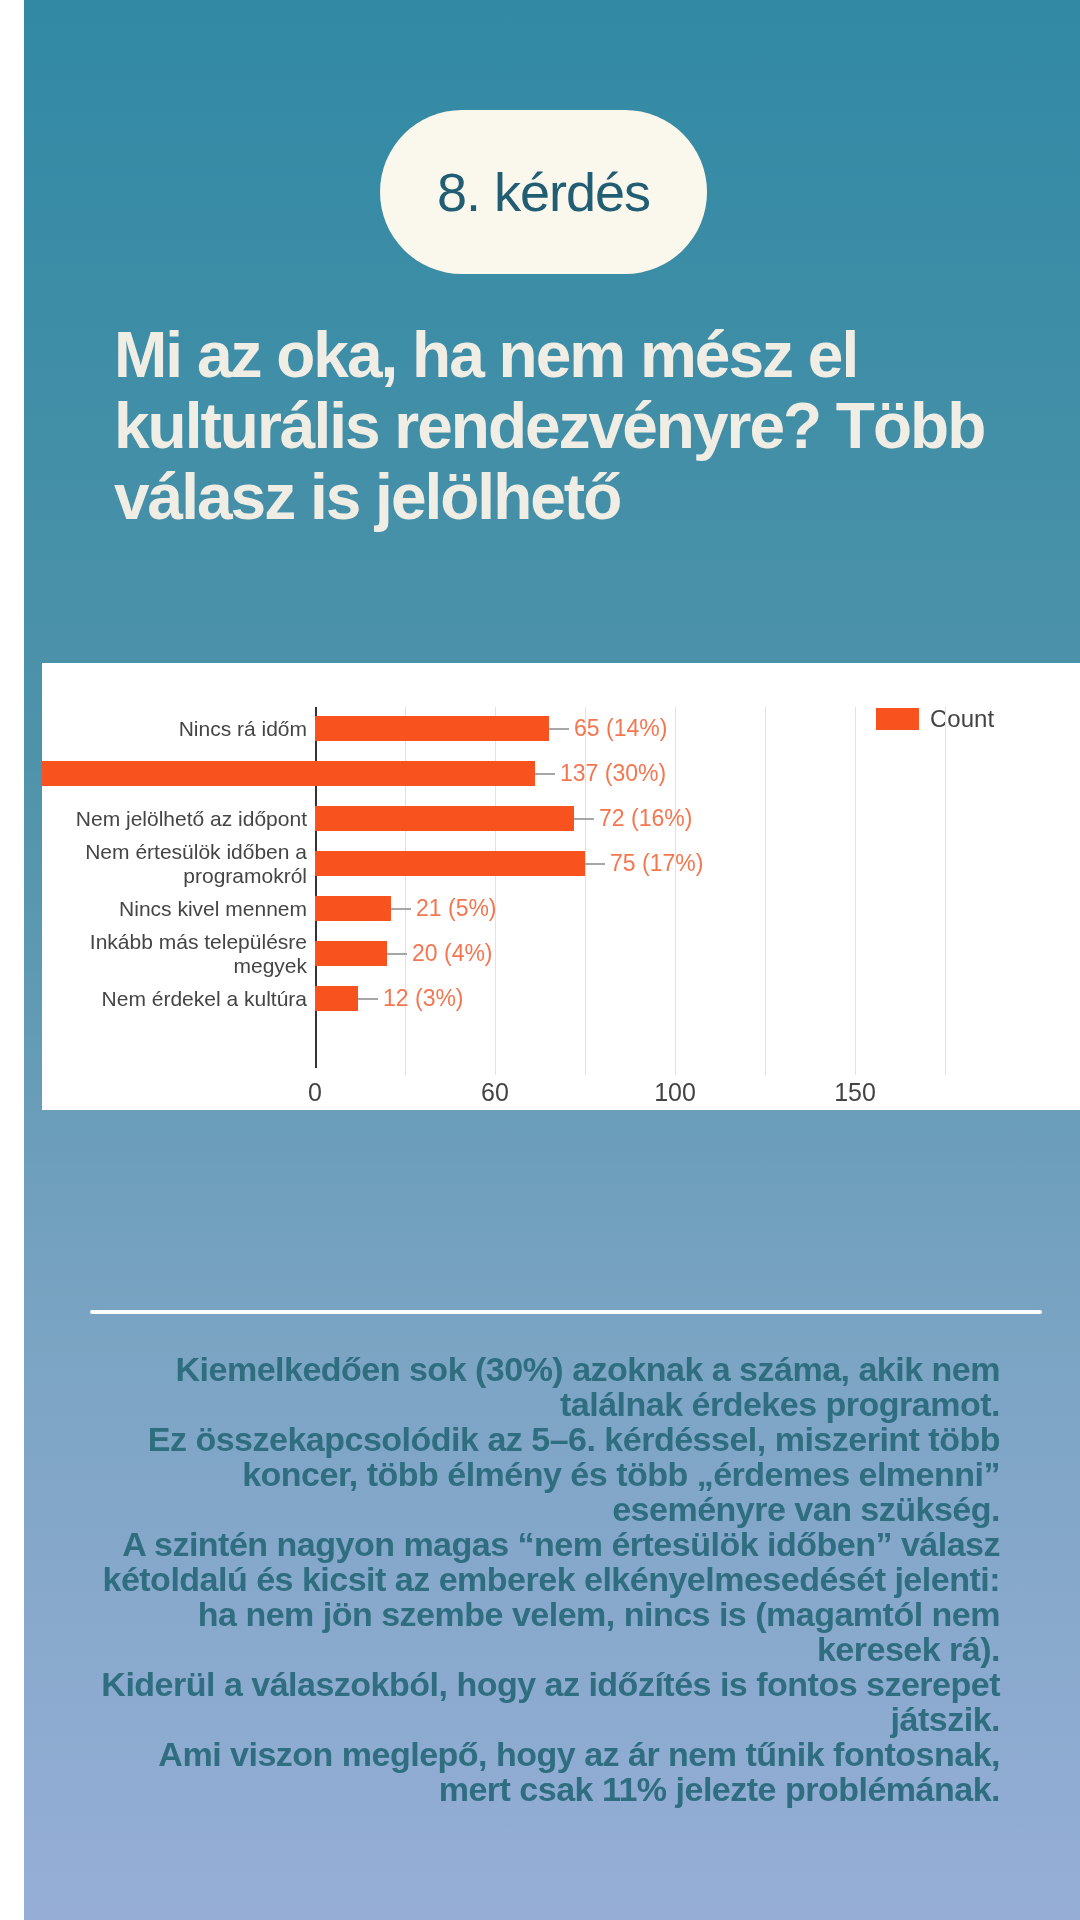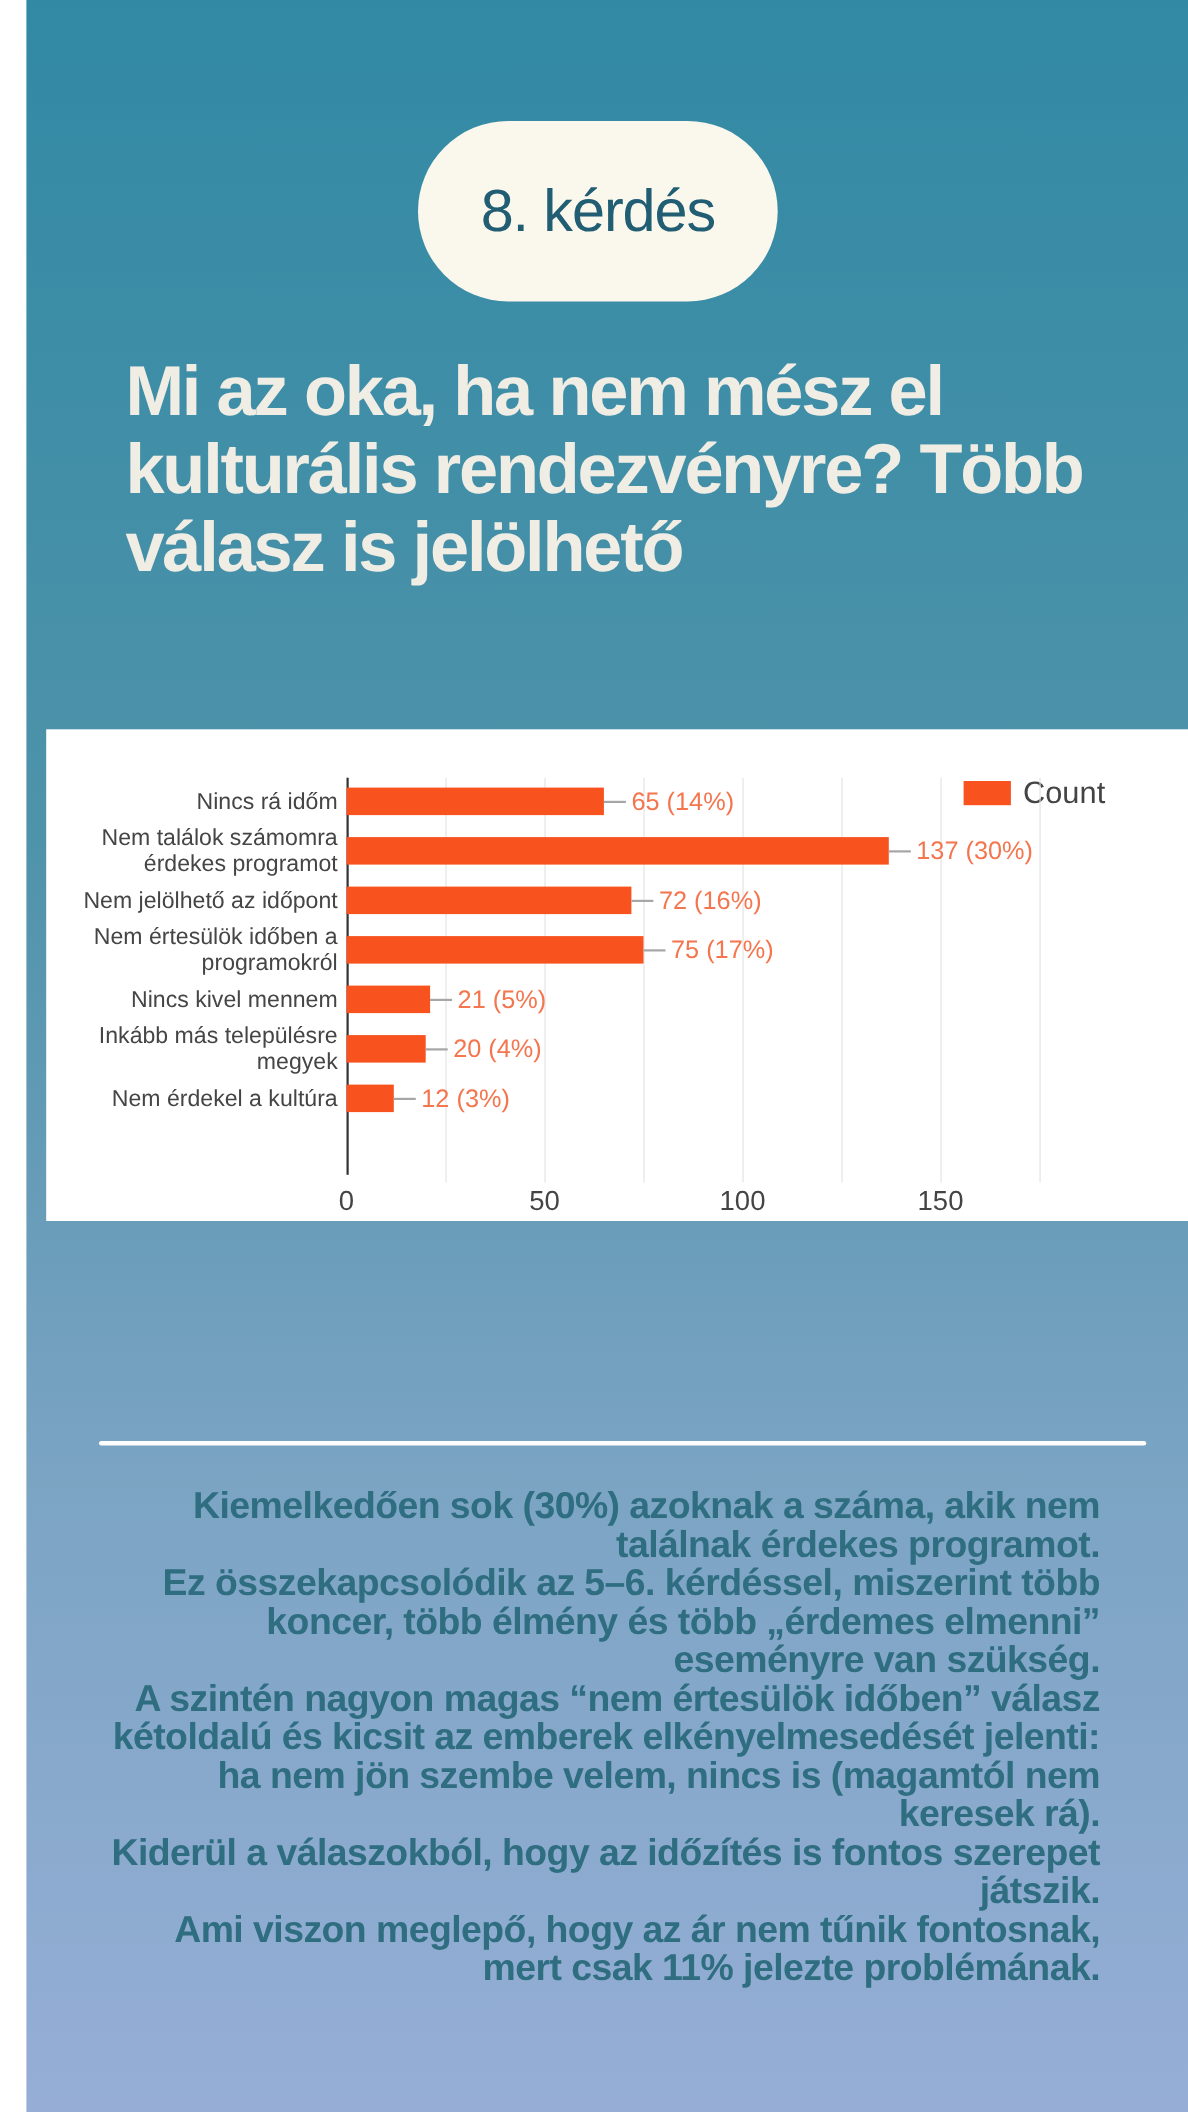--- a/index.html
+++ b/index.html
@@ -19,21 +19,21 @@
   
   .heading{
     position:absolute;left:90px;top:320px;width:900px;
     color:var(--heading_text);font-size:64px;line-height:71px;
     letter-spacing:-2px;font-weight:bold;
   }
   
   .panel{position:absolute;left:18px;top:663px;width:1044px;height:447px;background:var(--panel_bg);}
   .legend{position:absolute;left:834px;top:42px;display:flex;align-items:center;gap:11px;}
   .swatch{width:43px;height:22px;background:var(--bar);display:inline-block;}
-  .legend-label{font-size:28px;color:var(--legend_text);}
+  .legend-label{font-size:24px;color:var(--legend_text);}
   .plotgrid{position:absolute;left:273px;top:44px;width:721px;height:368px;}
   .plotgrid i{position:absolute;top:0;width:1px;height:368px;background:var(--gridline);}
   .plotgrid i.axis{width:2px;height:361px;background:var(--axis);z-index:2;}
   .plotgrid i:nth-child(1){left:0;}
   .plotgrid i:nth-child(2){left:90px;}
   .plotgrid i:nth-child(3){left:180px;}
   .plotgrid i:nth-child(4){left:270px;}
   .plotgrid i:nth-child(5){left:360px;}
   .plotgrid i:nth-child(6){left:450px;}
   .plotgrid i:nth-child(7){left:540px;}
@@ -97,21 +97,20 @@
     <div class="rows">
       <div class="row">
         <div class="cat">Nincs rá időm</div>
         <div class="barzone">
           <div class="bar" style="width: 234px;"></div>
           <div class="conn"></div>
           <div class="val">65 (14%)</div>
         </div>
       </div>
       <div class="row">
-        <div class="cat">Nem találok számomra érdekes programot</div>
         <div class="barzone">
           <div class="bar" style="width: 493px;"></div>
           <div class="conn"></div>
           <div class="val">137 (30%)</div>
         </div>
       </div>
       <div class="row">
         <div class="cat">Nem jelölhető az időpont</div>
         <div class="barzone">
           <div class="bar" style="width: 259px;"></div>
@@ -148,21 +147,21 @@
         <div class="barzone">
           <div class="bar" style="width: 43px;"></div>
           <div class="conn"></div>
           <div class="val">12 (3%)</div>
         </div>
       </div>
     </div>
 
     <div class="xticks">
       <span>0</span>
-      <span>50</span>
+      <span>60</span>
       <span>100</span>
       <span>150</span>
     </div>
 
   </div>
 
   <div class="divider"></div>
 
   <div class="analysis">
     <p>Kiemelkedően sok (30%) azoknak a száma, akik nem találnak érdekes programot.</p>

